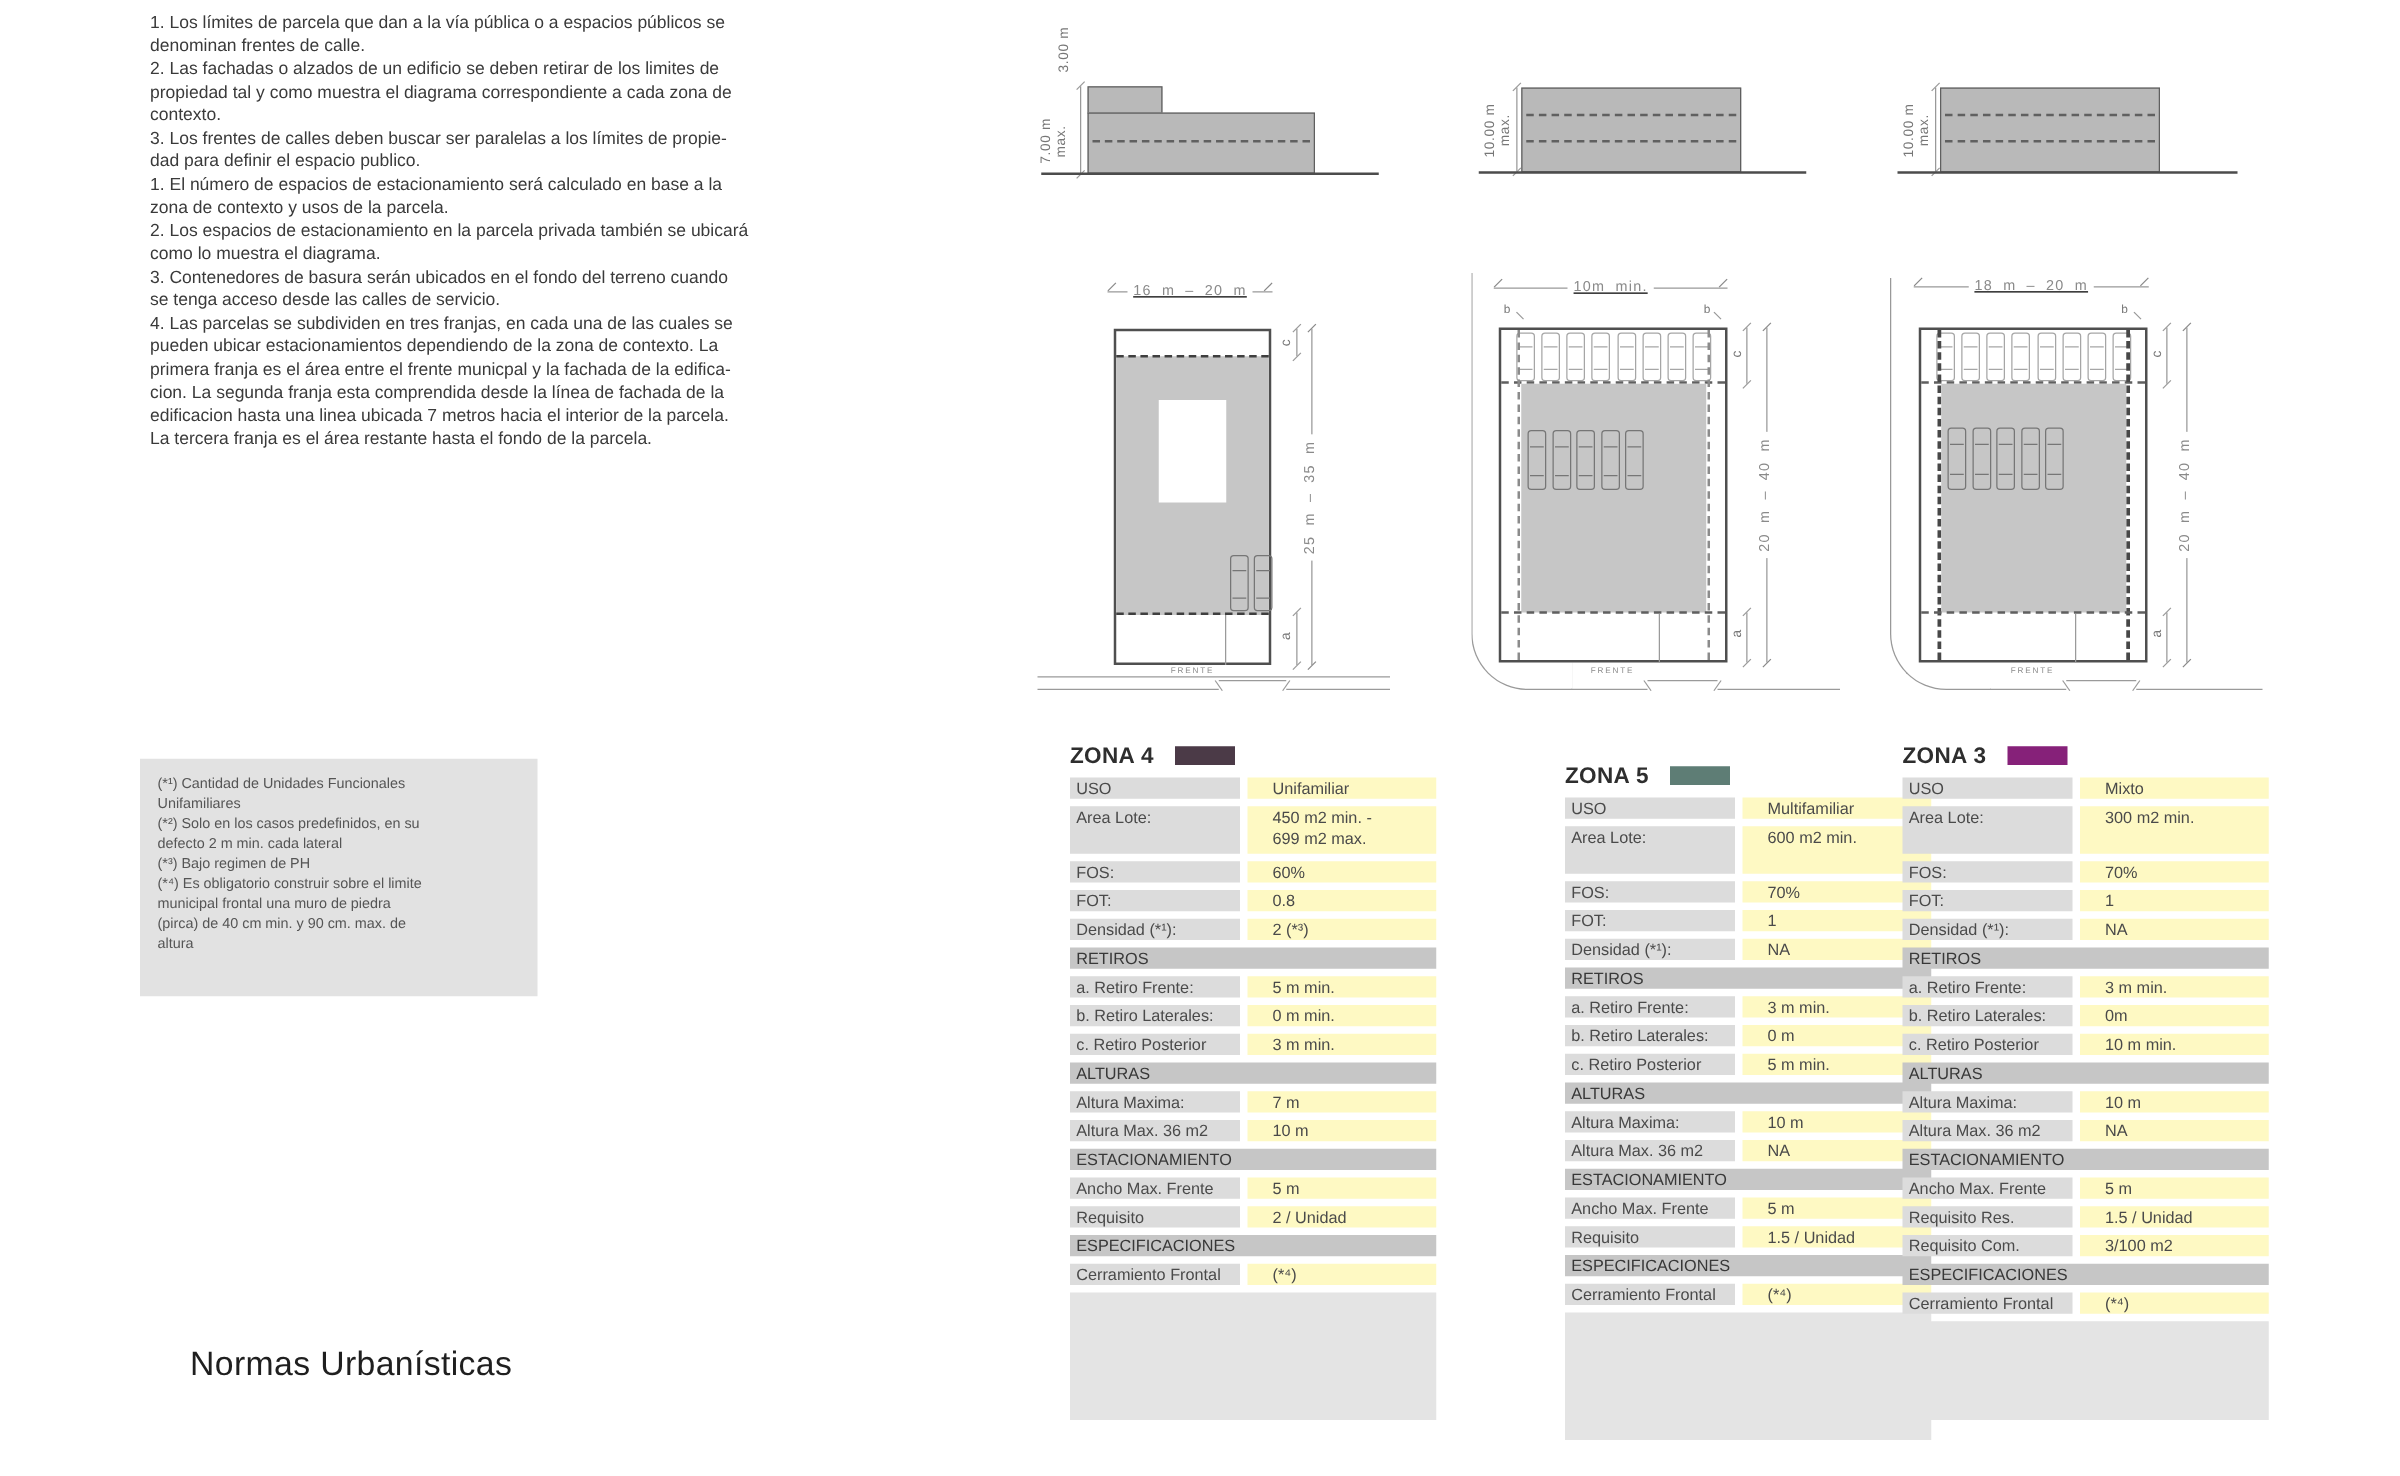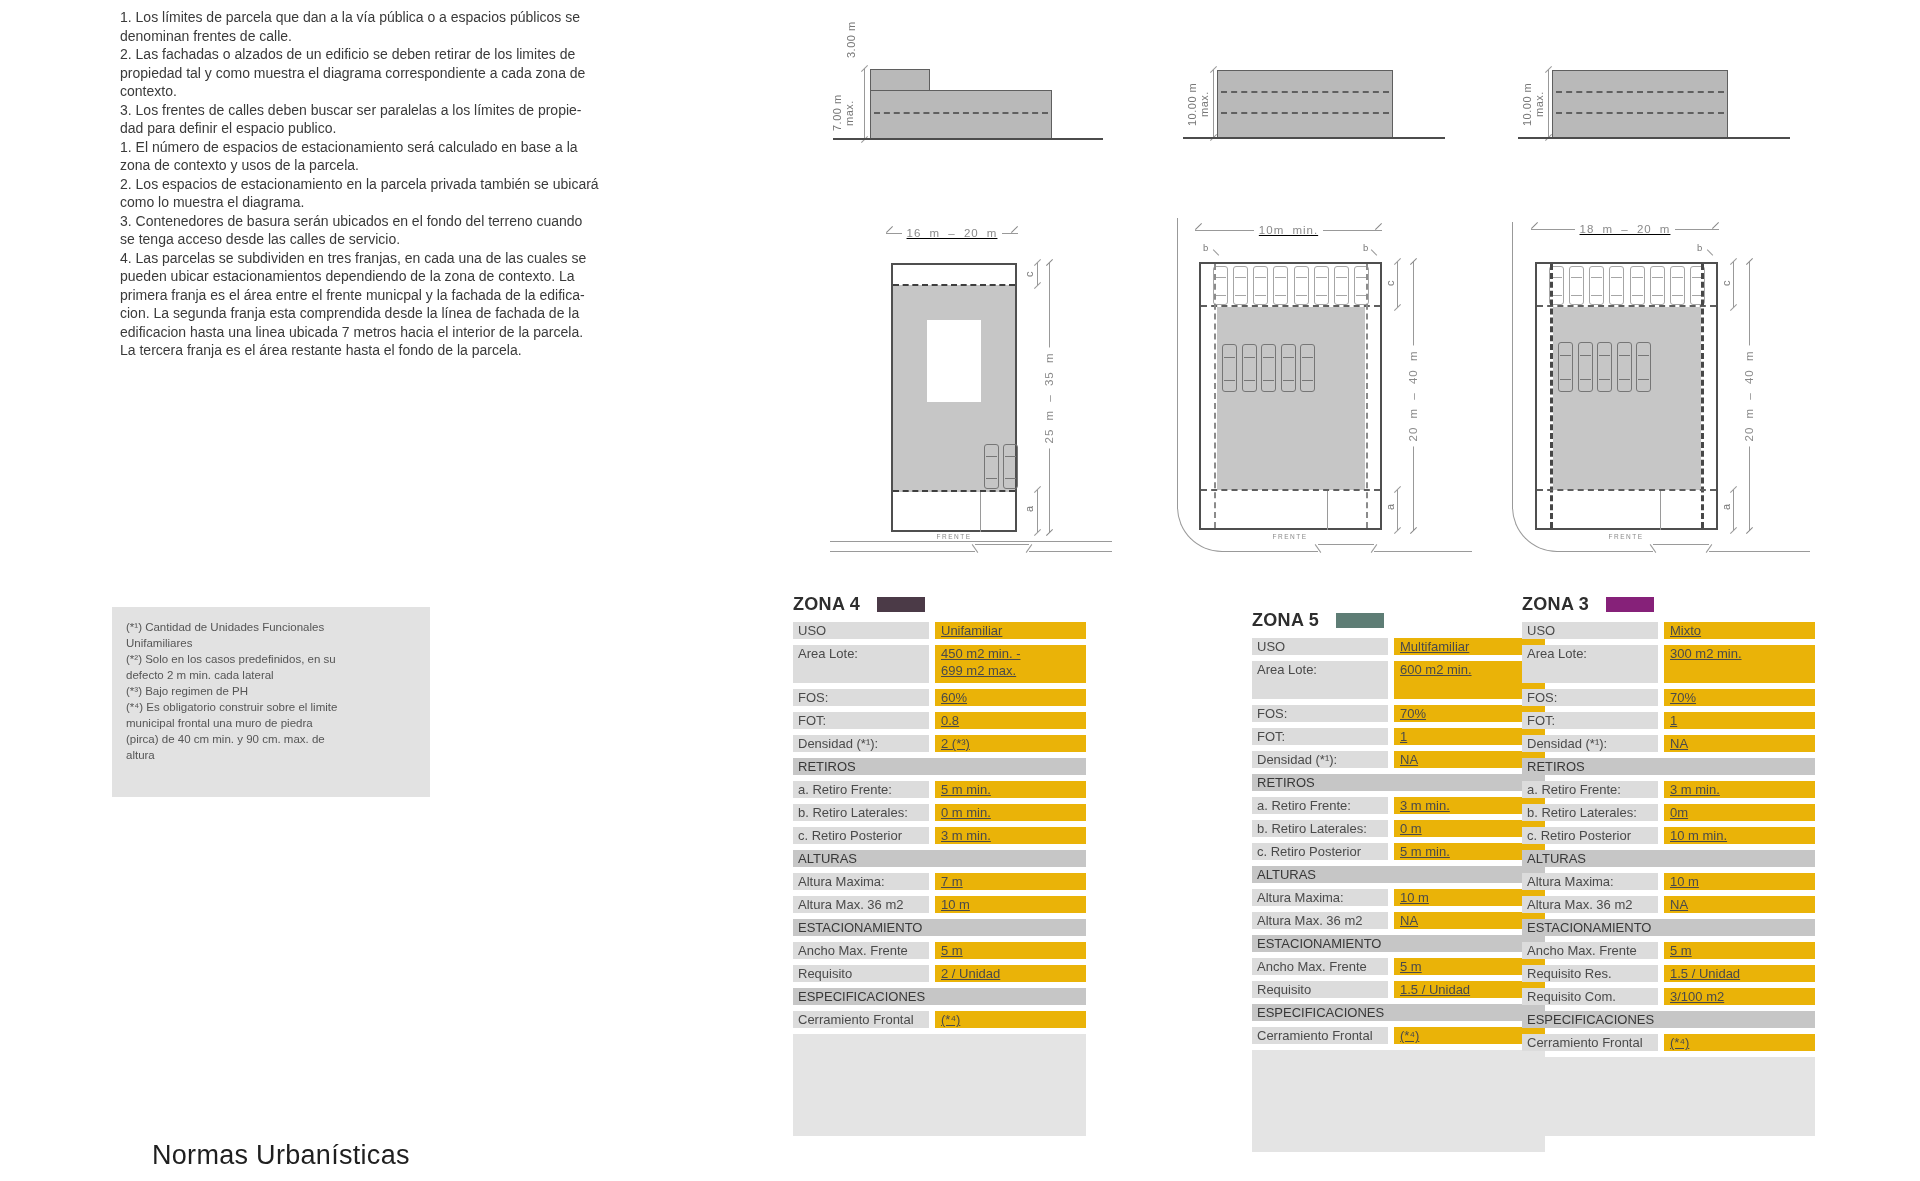--- a/index.html
+++ b/index.html
@@ -6,21 +6,21 @@
   body{font-family:"Liberation Sans","DejaVu Sans",sans-serif;}
   .page{position:relative;width:1920px;height:1181px;background:#fff;overflow:hidden;}
 
   
   .leftcol{position:absolute;left:120px;top:8px;width:570px;color:#3a3a3a;font-size:14px;line-height:18.5px;}
   .leftcol .h{white-space:pre-line;}
   .leftcol .p{white-space:pre-line;}
   .leftcol .sp{margin-top:26px;}
   .footnotes{position:absolute;left:112px;top:607px;width:318px;height:190px;background:#e2e2e2;
     box-sizing:border-box;padding:12px 14px;font-size:11.5px;line-height:16px;color:#555;white-space:pre-line;}
-  .page-title{position:absolute;left:152px;top:1140px;font-size:27px;color:#1f1f1f;letter-spacing:0.3px;}
+  .page-title{position:absolute;left:152px;top:1076px;font-size:27px;color:#1f1f1f;letter-spacing:0.3px;}
 
   
   .bldg{position:absolute;background:#b9b9b9;border:1.5px solid #5f5f5f;box-sizing:border-box;}
   .dashh{position:absolute;height:0;border-top:2px dashed #606060;}
   .ground{position:absolute;background:#4c4c4c;}
   .vtext{position:absolute;writing-mode:vertical-rl;transform:rotate(180deg);font-size:11px;line-height:12px;
     color:#777;white-space:pre-line;text-align:center;letter-spacing:0.5px;}
 
   
   .dimh{position:absolute;display:flex;align-items:center;justify-content:center;text-decoration:underline;}
@@ -67,21 +67,21 @@
 
   
   .ztable{position:absolute;width:293px;top:593px;}
   .ztitle{display:flex;align-items:center;height:22px;}
   .zname{width:84px;font-size:18px;font-weight:bold;color:#2e2e2e;letter-spacing:0.3px;}
   .swatch{width:48px;height:15px;background:#888;}
   .rows{margin-top:7px;}
   .trow{display:flex;margin-bottom:6px;height:17px;font-size:13px;color:#4a4a4a;line-height:17px;}
   .trow.tall{height:38px;}
   .tlbl{width:136px;background:#dcdcdc;padding-left:5px;box-sizing:border-box;}
-  .tval{flex:1;background:#eab308;margin-left:6px;padding-left:6px;box-sizing:border-box;white-space:pre-line;text-decoration:underline;}
+  .tval{flex:1;background:#fef9c3;margin-left:6px;padding-left:20px;box-sizing:border-box;white-space:pre-line;}
   .tsection{display:block;background:#c6c6c6;padding-left:5px;color:#383838;box-sizing:border-box;}
   .t-footer{background:#e4e4e4;height:102px;}
   #ztable-2 .t-footer{height:79px;}
 </style>
 </head>
 <body>
 
 <div class="page">
 
   <div class="leftcol">
@@ -263,21 +263,21 @@
     <div class="bline" style="left:1733px;top:490px;height:40px;"></div>
     <div class="dimv" style="left:1742px;top:262px;width:14px;height:268px;">
       <div class="linev"></div>
       <span class="dlabel">20 m – 40 m</span>
     </div>
     <div class="frente" style="left:1586px;top:533px;width:80px;">FRENTE</div>
     <div class="hline" style="left:1592px;top:551px;width:218px;"></div>
     <div class="drive" style="left:1653px;top:544px;width:56px;height:8px;"></div>
   </div>
 
-  <div class="ztable" id="ztable-0" style="left:793px;">
+  <div class="ztable" id="ztable-0" style="left:856px;">
     <div class="ztitle">
       <span class="zname">ZONA 4</span>
       <span class="swatch" style="background: rgb(75, 58, 71);"></span>
     </div>
     <div class="rows">
         <div class="trow">
           <div class="tlbl">USO</div>
           <div class="tval">Unifamiliar</div>
         </div>
         <div class="trow tall">

